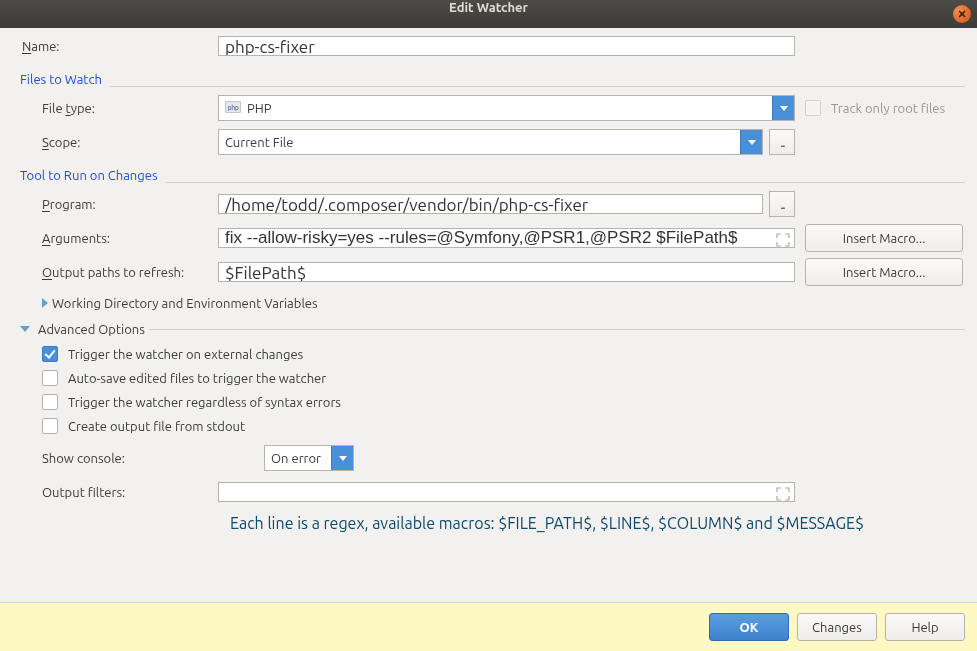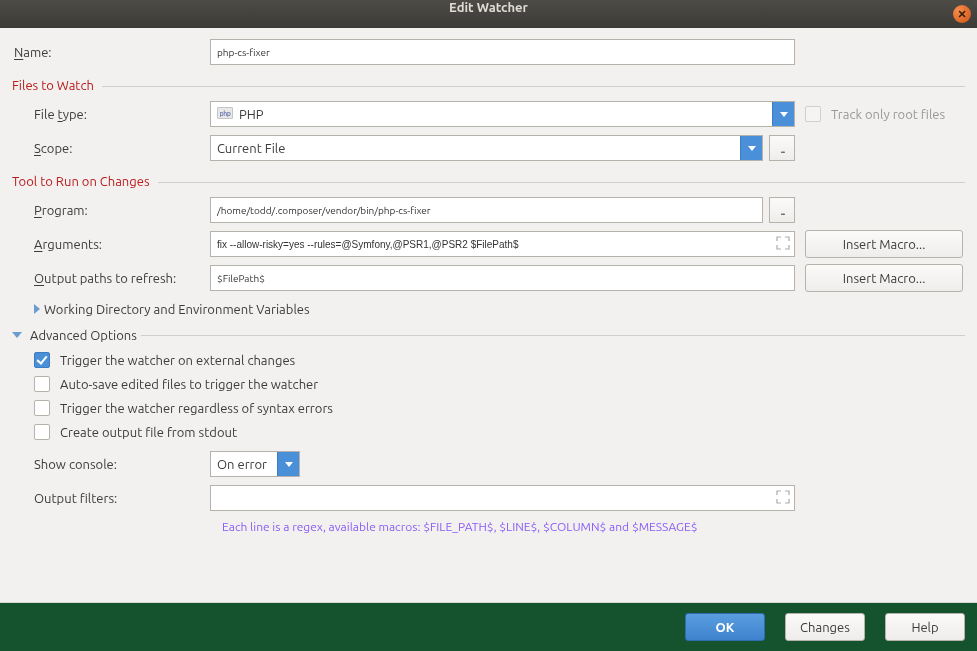--- a/index.html
+++ b/index.html
@@ -36,23 +36,24 @@
     display: flex;
     align-items: center;
     justify-content: center;
     font-size: 11px;
     color: #3a1d08;
     line-height: 1;
     cursor: pointer;
   }
   .content {
     flex: 1;
-    padding: 10px 12px 0 12px;
+    padding: 4px 12px 0 12px;
     display: flex;
     flex-direction: column;
+    margin-left: 8px;
   }
   .row {
     display: flex;
     align-items: center;
     margin-bottom: 6px;
     min-height: 28px;
   }
   .label-col {
     width: 198px;
     padding-left: 2px;
@@ -62,22 +63,22 @@
     width: 198px;
   }
   .field-col {
     flex: 1;
     display: flex;
     align-items: center;
     gap: 6px;
   }
   .section-header {
     display: flex;
-    align-items: center;
-    color: #b91c1c;
+    align-items: flex-end;
+    color: #1d4ed8;
     margin: 6px 0 8px 0;
     gap: 8px;
   }
   .section-header .line {
     flex: 1;
     height: 1px;
     background: #d0cfce;
     position: relative;
     top: 1px;
   }
@@ -111,26 +112,26 @@
     gap: 4px;
     margin: 8px 0 6px 0;
     cursor: pointer;
   }
   .collapsible-outer .line {
     flex: 1;
     height: 1px;
     background: #d0cfce;
   }
   input[type="text"], .textinput {
-    height: 26px;
+    height: 20px;
     border: 1px solid #b6b3ac;
     background: #fff;
     padding: 0 6px;
     font-family: inherit;
-    font-size: 10px;
+    font-size: 17px;
     color: #333;
     outline: none;
   }
   .textinput.mono {
     font-family: Liberation Sans, sans-serif;
   }
   .combo {
     display: flex;
     height: 26px;
     border: 1px solid #b6b3ac;
@@ -234,32 +235,32 @@
     height: 8px;
     border: solid #fff;
     border-width: 0 2px 2px 0;
     transform: rotate(40deg);
     margin-top: -2px;
   }
   .checkbox.disabled { color: #9a9894; }
   .checkbox.disabled .box { border-color: #d0cfce; background:#f5f4f3; }
   .underline { text-decoration: underline; text-decoration-thickness: 1px; text-underline-offset: 2px; }
   .hint {
-    font-size: 12px;
-    color: #8b5cf6;
+    font-size: 16px;
+    color: #0c4a6e;
     margin-left: 210px;
     margin-top: 2px;
   }
   .footer {
     border-top: 1px solid #d8d7d5;
     padding: 10px 12px;
     display: flex;
     justify-content: flex-end;
-    gap: 20px;
-    background: #14532d;
+    gap: 8px;
+    background: #fef9c3;
   }
   .php-icon {
     display: inline-flex;
     width: 16px;
     height: 12px;
     background: #e8e8e8;
     border: 1px solid #c5c5c5;
     align-items: center;
     justify-content: center;
     font-size: 7px;
@@ -393,21 +394,21 @@
   </div>
   <div class="checkbox">
     <div class="box"></div>
     <span>Trigger the watcher regardless of syntax errors</span>
   </div>
   <div class="checkbox">
     <div class="box"></div>
     <span>Create output file from stdout</span>
   </div>
 
-  <div class="row" style="margin-top:6px;">
+  <div class="row" style="margin-top:6px;gap:46px;">
     <div class="label-col indent"><span>Show console:</span></div>
     <div class="field-col">
       <div class="combo" style="width:auto">
         <div class="combo-text" style="padding-right:10px;">
             <span>On error</span>
           </div>
         <div class="combo-btn">
             <div class="caret"></div>
           </div>
       </div>

